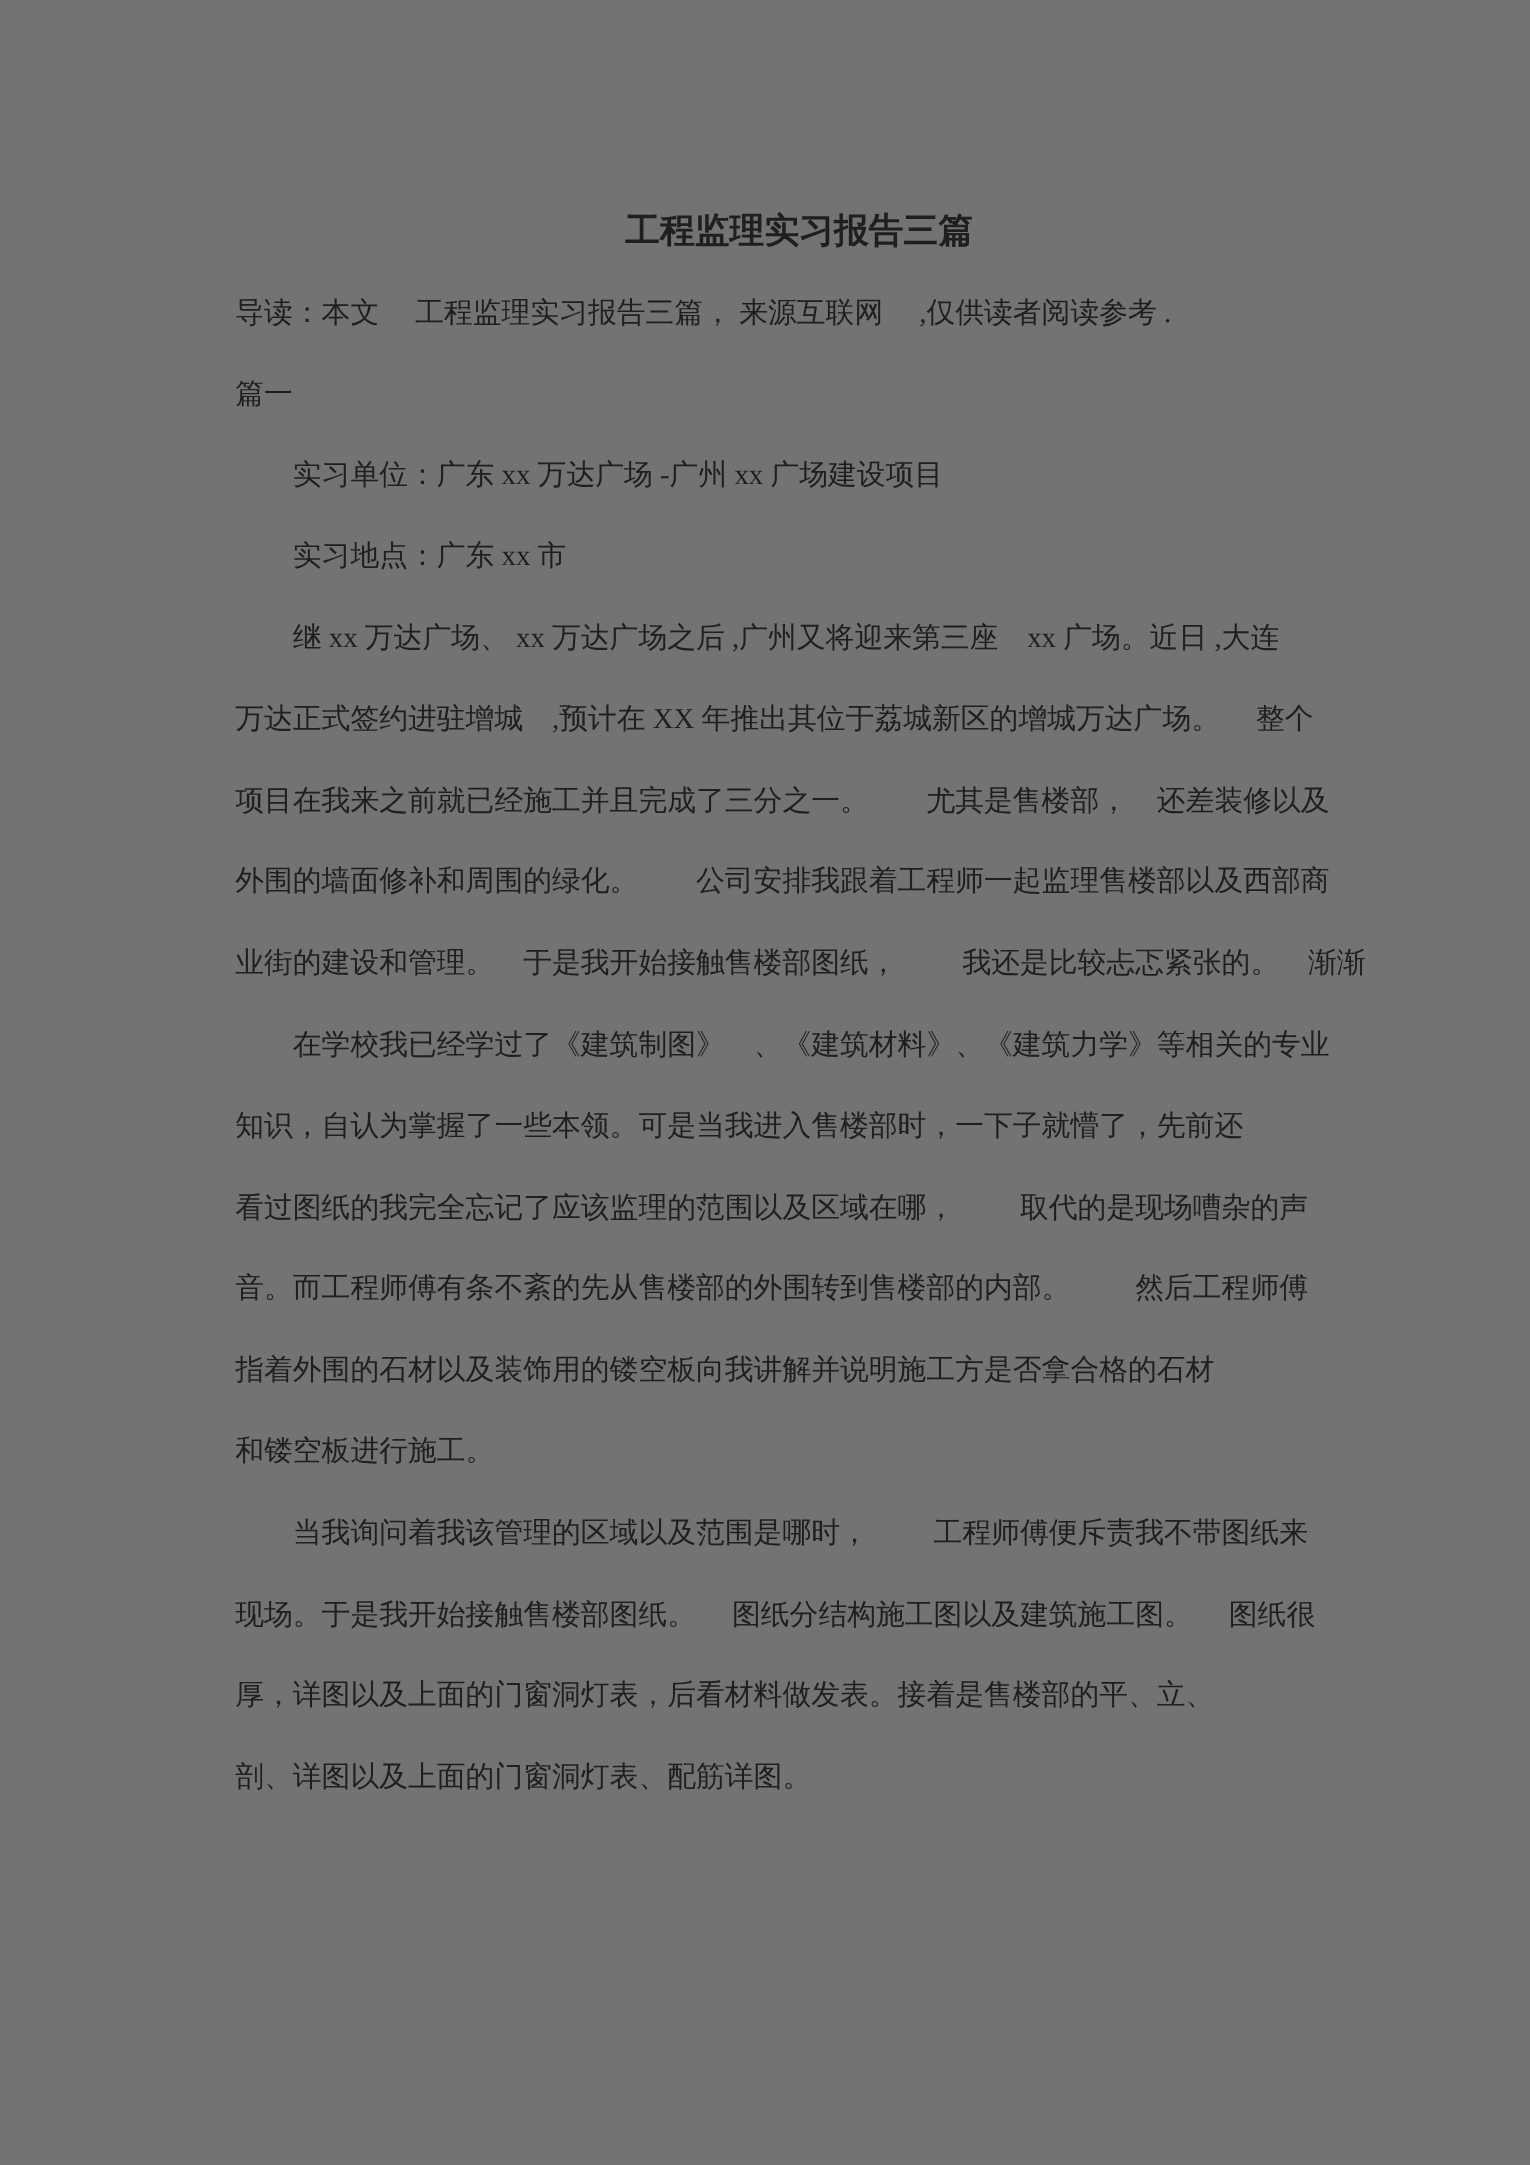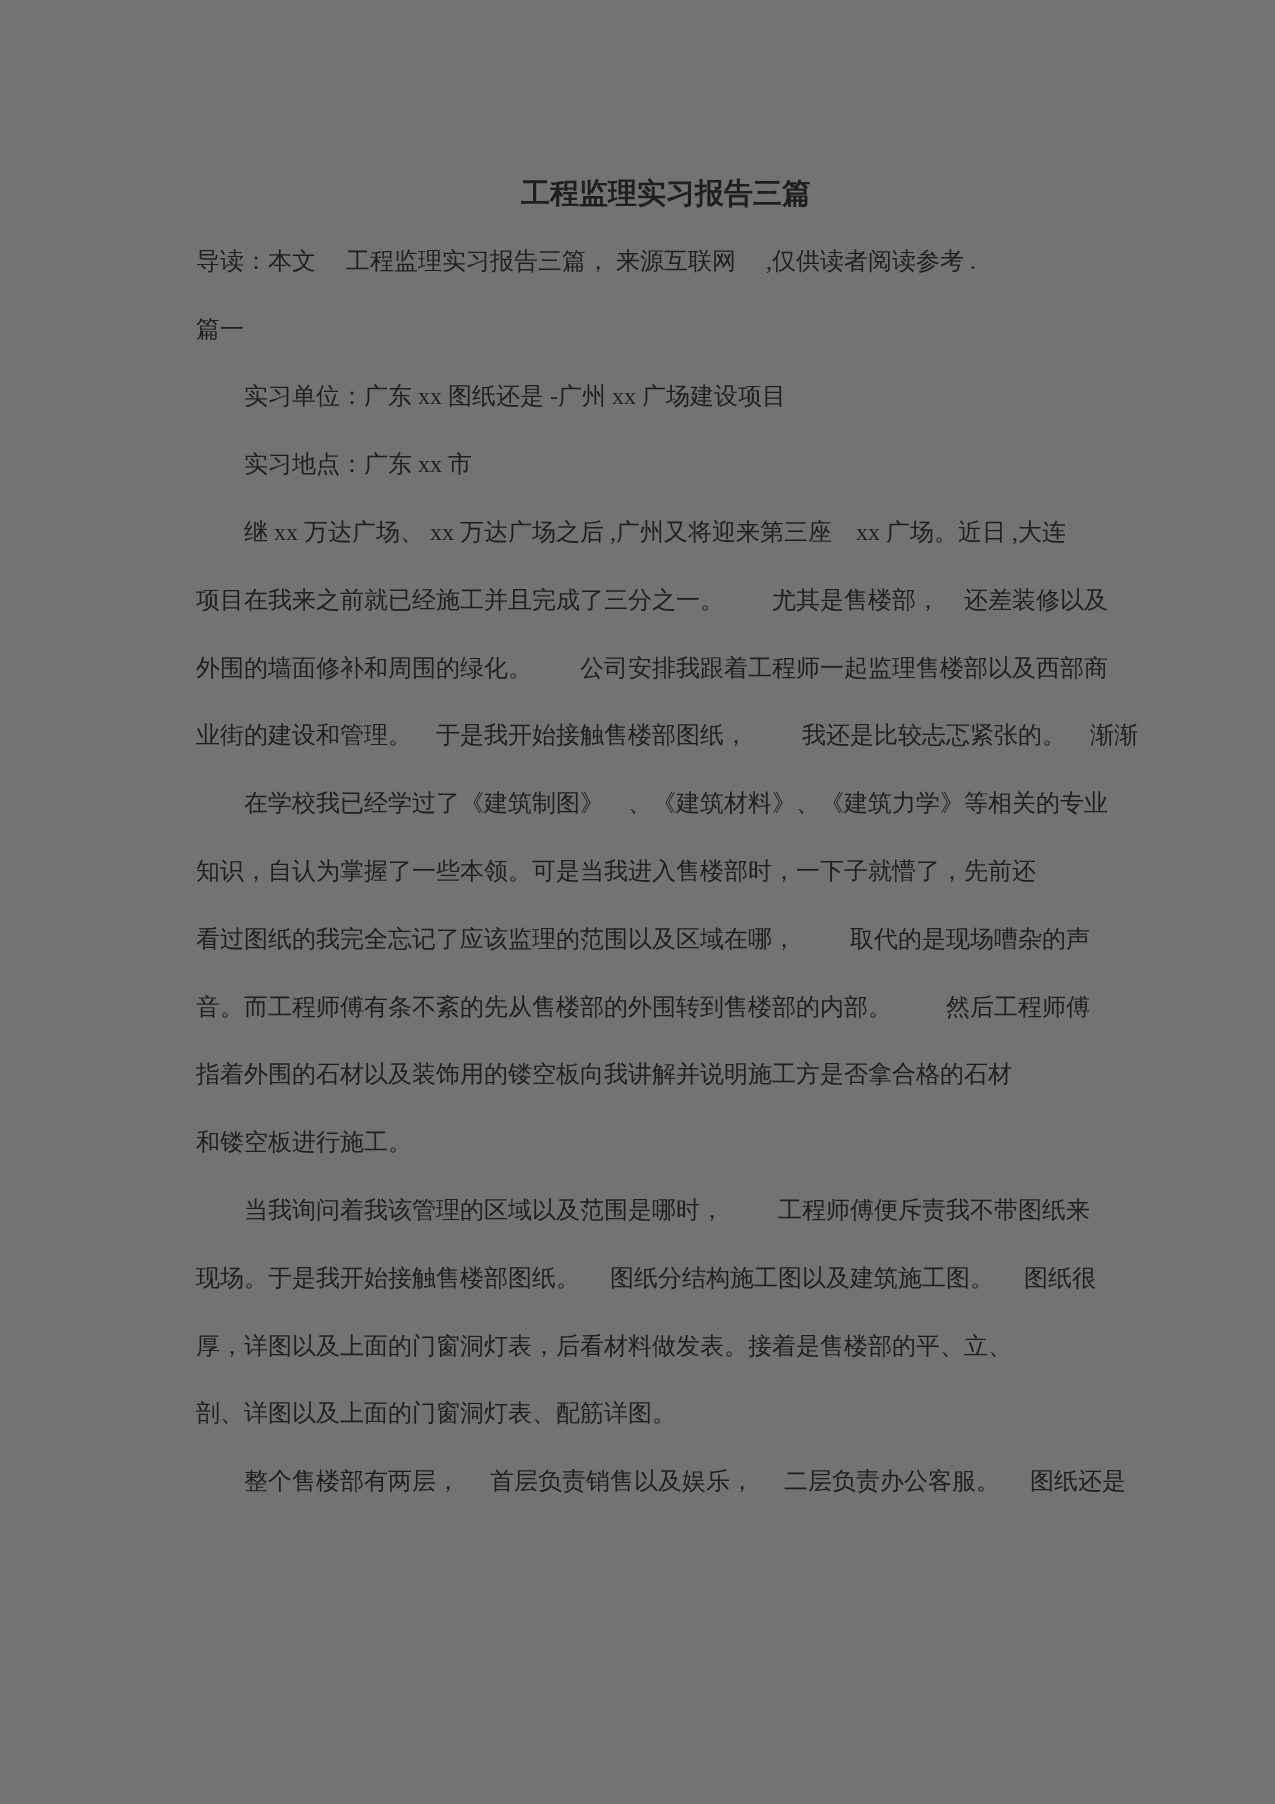--- a/index.html
+++ b/index.html
@@ -38,31 +38,31 @@
   }
 </style>
 </head>
 <body>
 
 <div class="page">
   <div class="doc">
     <div class="title-line">工程监理实习报告三篇</div>
     <div class="line">导读：本文　 工程监理实习报告三篇， 来源互联网　 ,仅供读者阅读参考 .</div>
     <div class="line">篇一</div>
-    <div class="line">　　实习单位：广东 xx 图纸还是 -广州 xx 广场建设项目</div>
+    <div class="line">　　实习单位：广东 xx 万达广场 -广州 xx 广场建设项目</div>
     <div class="line">　　实习地点：广东 xx 市</div>
     <div class="line">　　继 xx 万达广场、 xx 万达广场之后 ,广州又将迎来第三座　xx 广场。近日 ,大连</div>
+    <div class="line">万达正式签约进驻增城　,预计在 XX 年推出其位于荔城新区的增城万达广场。　 整个</div>
     <div class="line">项目在我来之前就已经施工并且完成了三分之一。　　尤其是售楼部，　还差装修以及</div>
     <div class="line">外围的墙面修补和周围的绿化。　　公司安排我跟着工程师一起监理售楼部以及西部商</div>
     <div class="line">业街的建设和管理。　于是我开始接触售楼部图纸，　　 我还是比较忐忑紧张的。　渐渐</div>
     <div class="line">　　在学校我已经学过了《建筑制图》　、《建筑材料》、《建筑力学》等相关的专业</div>
     <div class="line">知识，自认为掌握了一些本领。可是当我进入售楼部时，一下子就懵了，先前还</div>
     <div class="line">看过图纸的我完全忘记了应该监理的范围以及区域在哪，　　 取代的是现场嘈杂的声</div>
     <div class="line">音。而工程师傅有条不紊的先从售楼部的外围转到售楼部的内部。　　 然后工程师傅</div>
     <div class="line">指着外围的石材以及装饰用的镂空板向我讲解并说明施工方是否拿合格的石材</div>
     <div class="line">和镂空板进行施工。</div>
     <div class="line">　　当我询问着我该管理的区域以及范围是哪时，　　 工程师傅便斥责我不带图纸来</div>
     <div class="line">现场。于是我开始接触售楼部图纸。　 图纸分结构施工图以及建筑施工图。　 图纸很</div>
     <div class="line">厚，详图以及上面的门窗洞灯表，后看材料做发表。接着是售楼部的平、立、</div>
     <div class="line">剖、详图以及上面的门窗洞灯表、配筋详图。</div>
-    <div class="line">　　整个售楼部有两层，　 首层负责销售以及娱乐，　 二层负责办公客服。　 图纸还是</div>
   </div>
 </div>
 
 </body></html>

